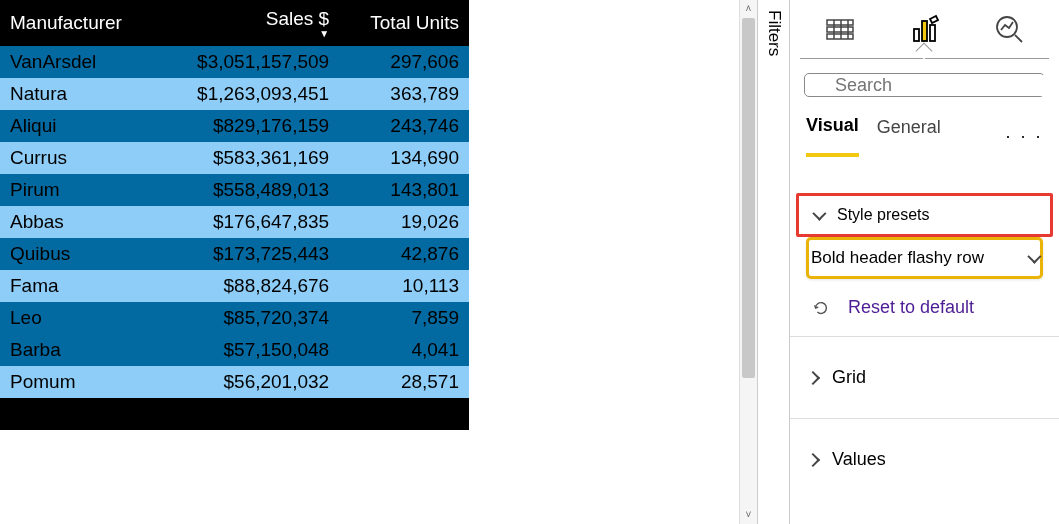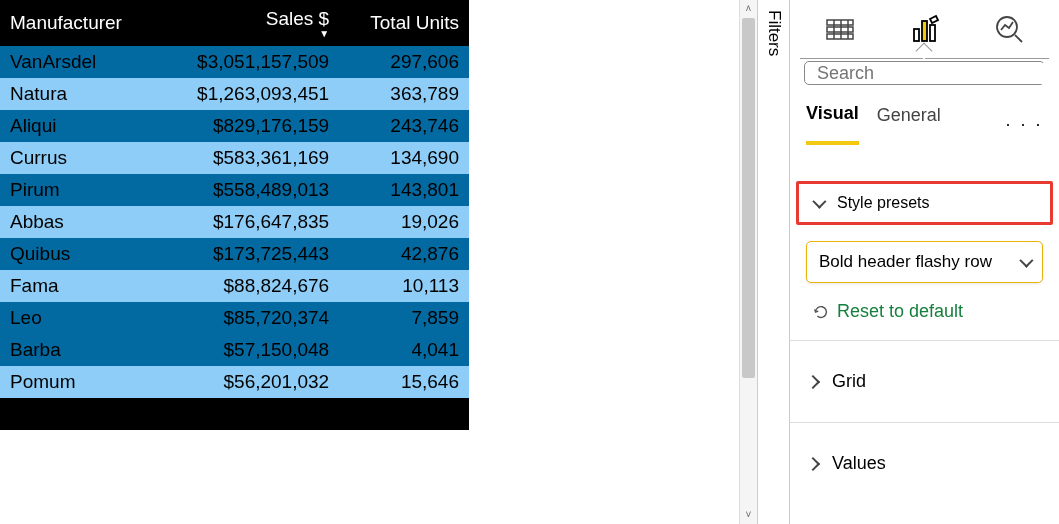--- a/index.html
+++ b/index.html
@@ -124,27 +124,27 @@
       height: 12px;
       background: #fff;
       border-top: 1px solid #999;
       border-left: 1px solid #999;
     }
     .icon-divider {
       border-top: 1px solid #999;
       margin: 0 10px;
     }
     .search-box {
-      margin: 2px 14px 8px;
+      margin: 14px 14px 8px;
       height: 24px;
       border: 1px solid #888;
       border-radius: 5px;
       display: flex;
       align-items: center;
-      padding: 0 4px;
+      padding: 0 22px;
       gap: 8px;
     }
     .search-box input {
       border: none;
       outline: none;
       font-size: 18px;
       flex: 1;
       color: #555;
     }
     .tab-row {
@@ -181,39 +181,39 @@
       gap: 14px;
       cursor: pointer;
     }
     .highlight-box {
       border: 3px solid #e73a31;
       border-radius: 2px;
       padding: 10px 14px;
       margin: 0 6px;
     }
     .dropdown {
-      margin: 16px 16px 8px;
-      border: 1px solid #eab308;
+      margin: 0 16px 8px;
+      border: 3px solid #eab308;
       border-radius: 5px;
       height: 42px;
       display: flex;
       align-items: center;
       justify-content: space-between;
-      padding: 0 12px;
+      padding: 0 2px;
       font-size: 17px;
       background: #fff;
       box-shadow: 0 1px 3px rgba(0,0,0,0.1);
     }
     .reset-row {
       display: flex;
       align-items: center;
-      gap: 7px;
+      gap: 18px;
       padding: 10px 22px 18px;
       font-size: 18px;
-      color: #15803d;
+      color: #4c1d95;
       cursor: pointer;
     }
     .chev {
       display: inline-block;
       width: 10px;
       height: 10px;
       border-right: 2px solid #444;
       border-bottom: 2px solid #444;
     }
     .chev.down { transform: rotate(45deg) translateY(-2px); }
@@ -281,21 +281,21 @@
           <td>7,859</td>
         </tr>
         <tr class="row-a">
           <td>Barba</td>
           <td>$57,150,048</td>
           <td>4,041</td>
         </tr>
         <tr class="row-b">
           <td>Pomum</td>
           <td>$56,201,032</td>
-          <td>15,646</td>
+          <td>28,571</td>
         </tr>
         <tr class="total-row">
           <td>Total</td>
           <td>$7,024,409,825</td>
           <td>1,299,599</td>
         </tr>
       </tbody>
   </table>
 </div>
 

